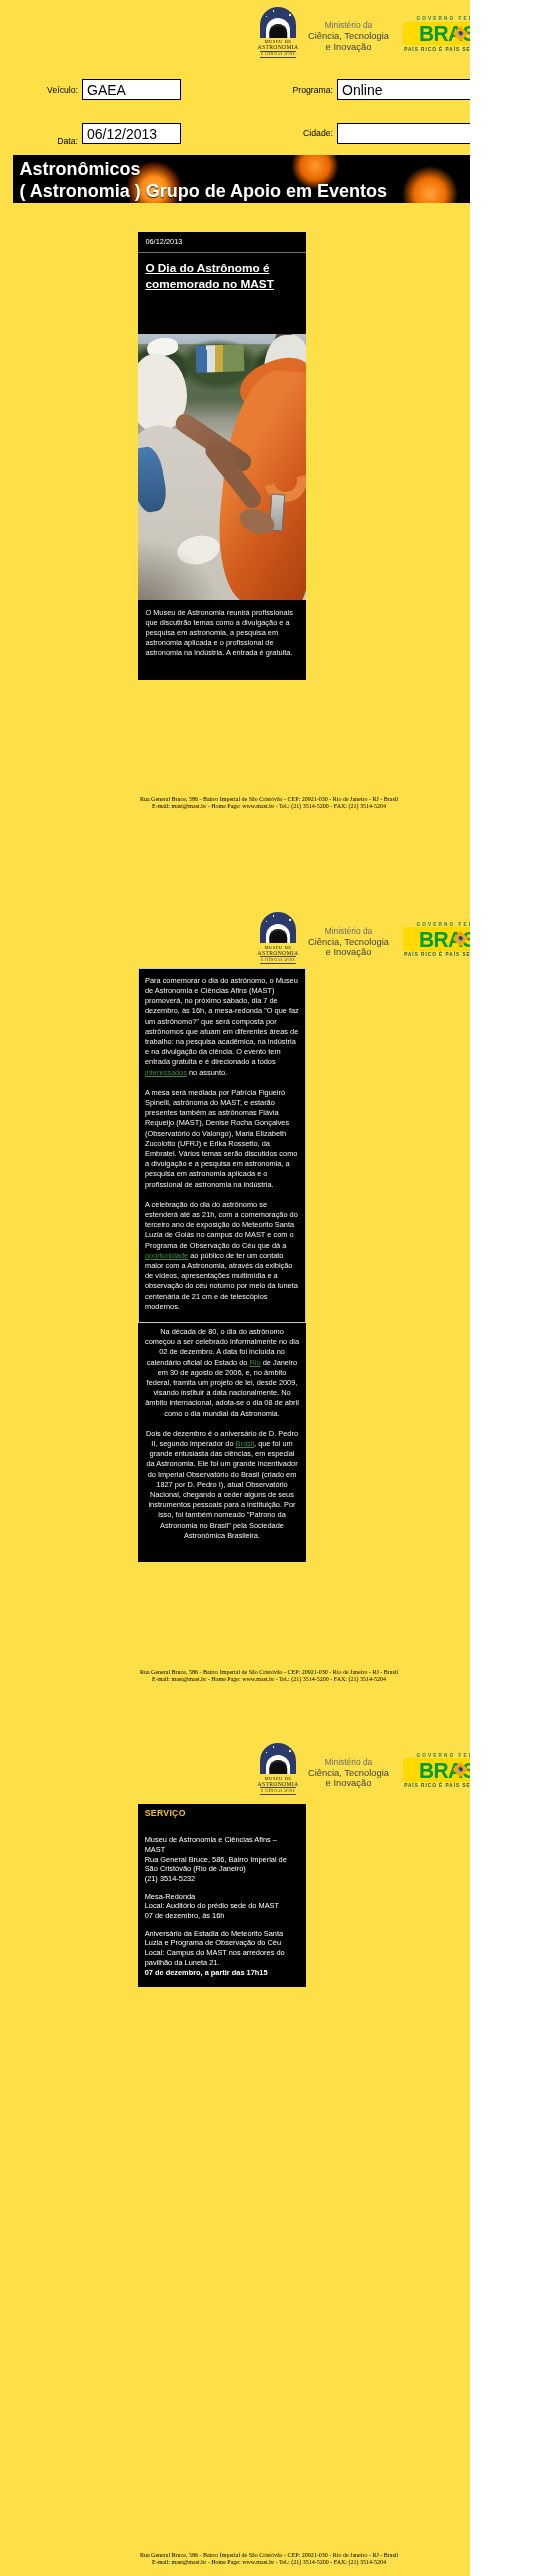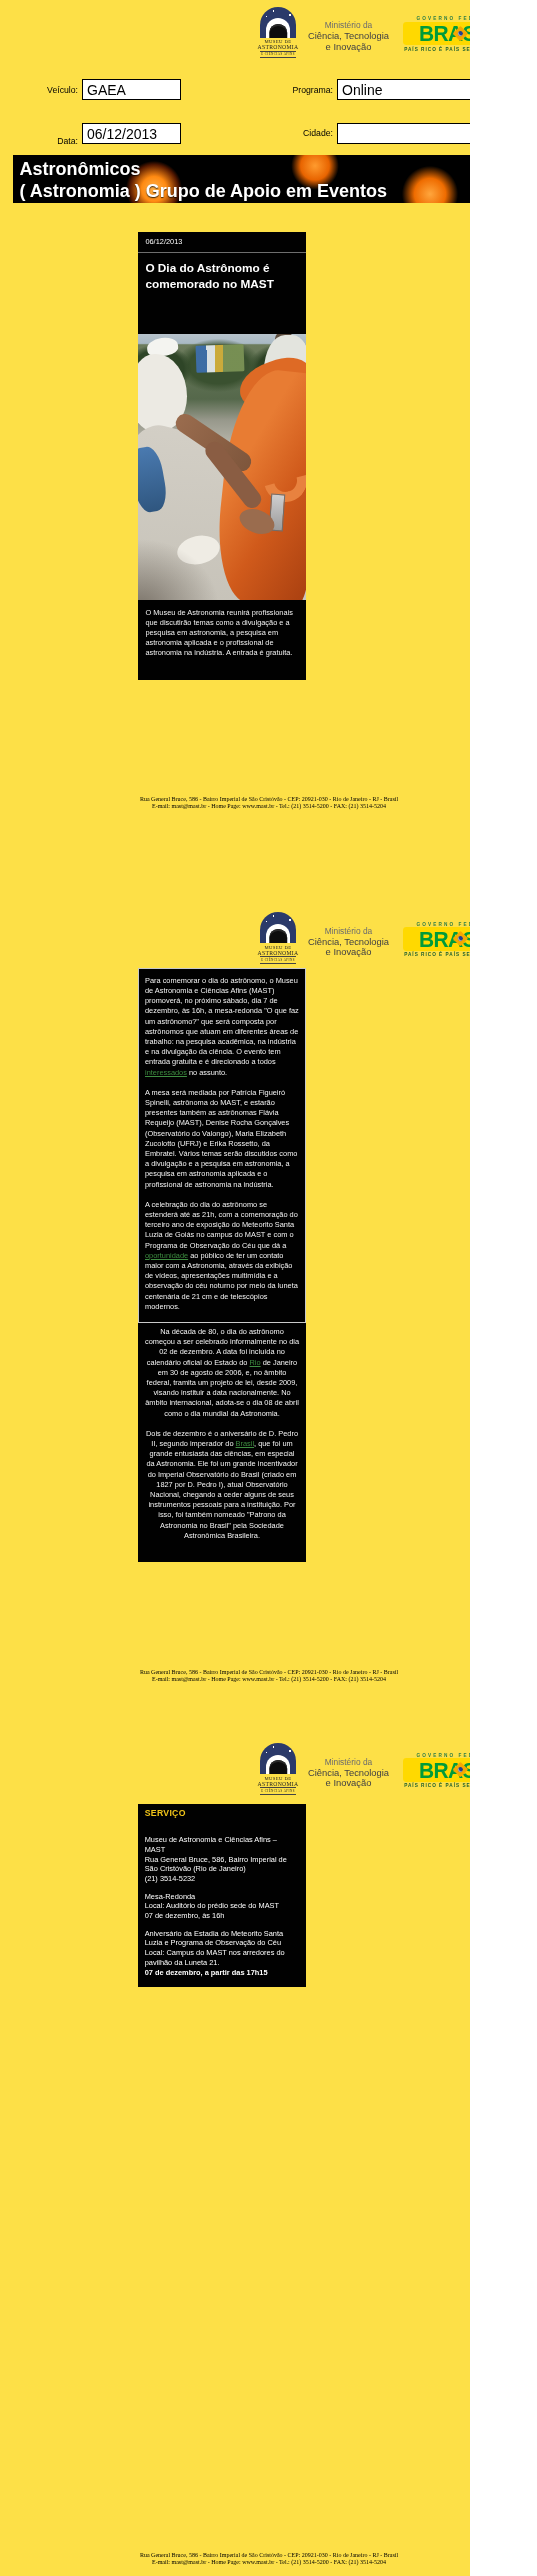--- a/index.html
+++ b/index.html
@@ -50,21 +50,21 @@
        radial-gradient(circle 39px at 417px 39px,#ffa63d 0%,#ef6c00 40%,rgba(0,0,0,0) 72%),
        radial-gradient(circle 42px at 523px 23px,#ff9b2e 0%,#e86400 45%,rgba(0,0,0,0) 75%),
        #000;}
   .banner-line{font-size:18px;font-weight:bold;line-height:22px;padding-left:6px;text-shadow:0 0.7px 1.3px rgba(0,0,0,.8);}
   .banner-line:first-child{padding-top:2.7px;}
 
   
   .article-block{position:absolute;left:138px;top:232px;width:168px;height:448px;background:#010101;color:#fff;}
   .article-date{position:absolute;top:5.4px;left:7.4px;font-size:7.4px;color:#fdfdfd;}
   .article-divider{position:absolute;top:19.5px;left:0;width:168px;border-top:0.7px solid #6e6e6e;}
-  .article-headline{position:absolute;top:27.6px;left:7.4px;width:152px;margin:0;font-size:11.8px;line-height:16px;font-weight:bold;color:#fff;}
+  .article-headline{position:absolute;top:27.6px;left:7.4px;width:152px;margin:0;font-size:11.8px;line-height:16px;font-weight:bold;color:#fff;text-decoration:underline;}
   .article-summary{position:absolute;top:376px;left:7.4px;width:153px;margin:0;font-size:7.4px;line-height:10px;color:#f2f2f2;}
 
   
   .photo{position:absolute;top:102px;left:0;width:168px;height:266px;overflow:hidden;
      background:linear-gradient(180deg,#b7c3cc 0,#a9b9c4 9.4px,#6d7c5d 10.8px,#55684b 65px,#97988b 86px,#c6c2b8 121px,#cbc7bd 100%);}
   .photo div{position:absolute;}
   .ph-trees{top:5.4px;left:0;width:168px;height:66px;
      background:radial-gradient(ellipse 47px 34px at 12% 45%,#2e4527 0 55%,transparent 72%),
                 radial-gradient(ellipse 60px 37px at 48% 40%,#3a5130 0 50%,transparent 72%),
                 radial-gradient(ellipse 54px 40px at 88% 50%,#2b4124 0 55%,transparent 74%);}

